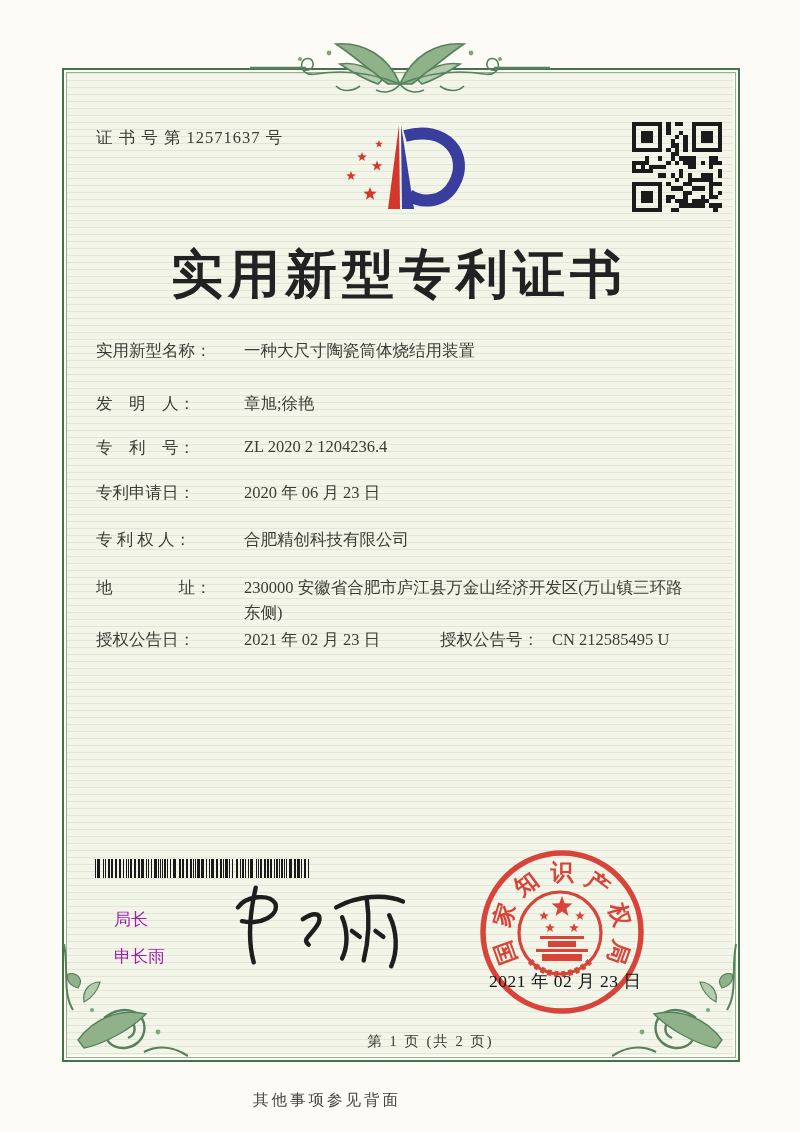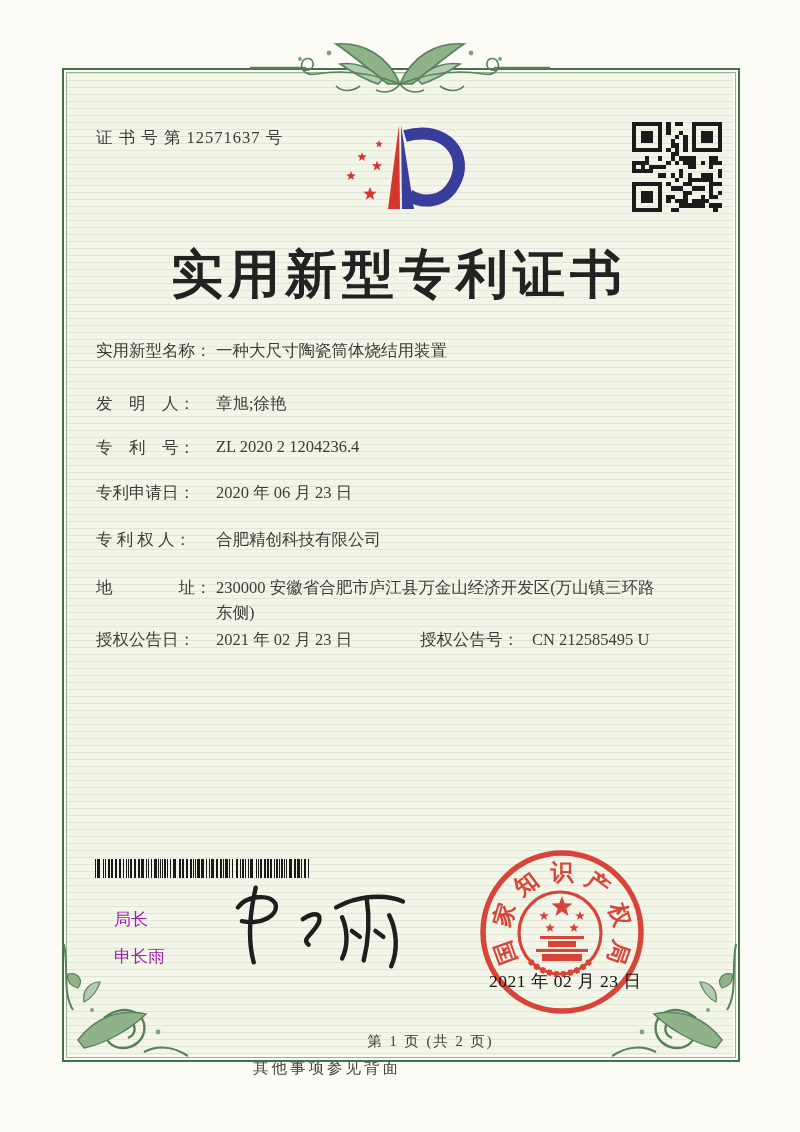--- a/index.html
+++ b/index.html
@@ -12,35 +12,35 @@
   
   .texture{left:67px;top:73px;width:666px;height:982px;z-index:0;background:#f3f5e9;
     background-image:repeating-linear-gradient(to bottom, rgba(125,158,114,0.16) 0px, rgba(125,158,114,0.16) 1px, rgba(0,0,0,0) 1px, rgba(0,0,0,0) 7px);}
   .ornament{z-index:2;pointer-events:none;}
   .content{z-index:3;color:#3c3b35;}
   #cert-number{left:96px;top:127px;font-size:16.5px;letter-spacing:1px;}
   #title{left:62px;top:240px;width:674px;text-align:center;font-size:52px;font-weight:bold;
          letter-spacing:5px;color:#222;}
   .row{left:96px;width:625px;font-size:16.5px;}
   .row .lbl{display:inline-block;width:120px;vertical-align:top;}
-  .row .val{display:inline-block;vertical-align:top;}
+  .row .val{display:inline-block;vertical-align:top;margin-left:28px;}
   .tall{line-height:25px;}
   .tall .val{width:452px;}
-  .pair2{position:absolute;left:324px;top:0;white-space:nowrap;}
+  .pair2{position:absolute;left:344px;top:0;white-space:nowrap;}
   .pair2 .lbl2{display:inline-block;width:112px;}
   #paragraphs{left:96px;top:659px;width:616px;font-size:15.5px;line-height:24.4px;
               text-align:justify;color:#45433b;}
   #paragraphs p{margin:0;text-indent:2em;}
   #barcode{left:95px;top:859px;z-index:3;}
   .signer{left:114px;font-size:17px;font-family:"Liberation Sans","DejaVu Sans",sans-serif;color:#a21caf;z-index:3;}
   #signature{left:222px;top:874px;z-index:5;}
   #seal{left:478px;top:848px;z-index:6;opacity:.93;}
   #seal-date{left:489px;top:969px;font-size:17.5px;color:#141414;letter-spacing:.5px;z-index:7;}
   #page-number{left:62px;top:1032px;width:737px;text-align:center;font-size:14.5px;letter-spacing:2px;}
-  #back-note{left:0;top:1058px;width:654px;text-align:center;font-size:15.5px;letter-spacing:3px;color:#45433a;}
+  #back-note{left:0;top:1090px;width:654px;text-align:center;font-size:15.5px;letter-spacing:3px;color:#45433a;}
 </style>
 </head>
 <body>
 
 <div class="abs texture"></div>
 <div class="abs frame">
   <div class="frame-inner"></div>
 </div>
 
 <svg class="abs ornament" style="left:250px;top:22px" width="300" height="86" viewBox="0 0 300 86">

